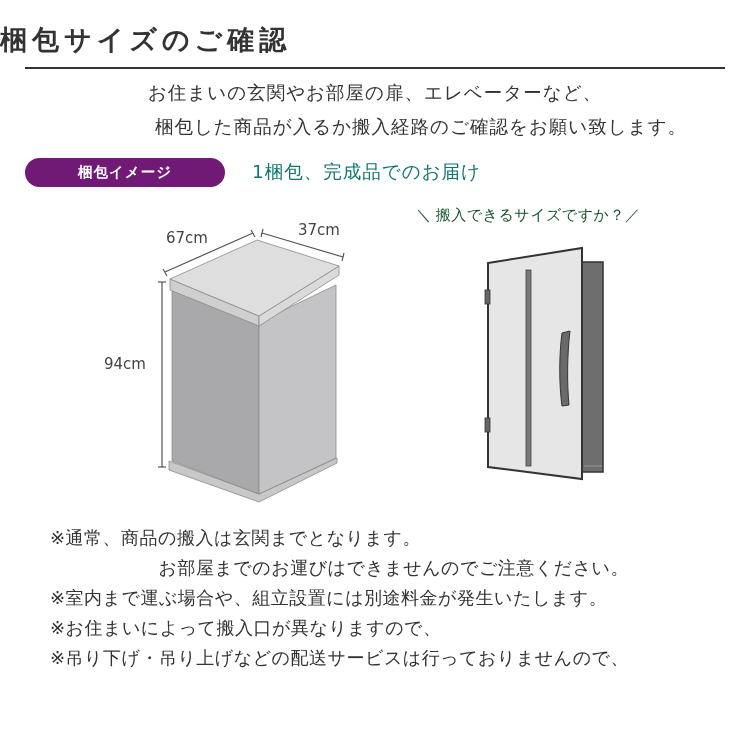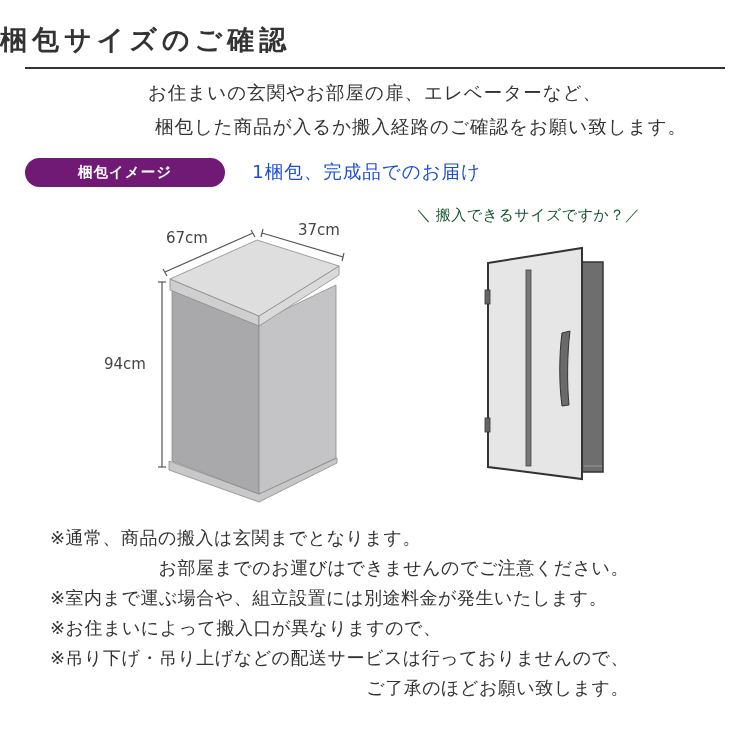--- a/index.html
+++ b/index.html
@@ -21,21 +21,21 @@
   }
   .intro.l1 { top: 80px; }
   .intro.l2 { top: 114px; padding-left: 46px; }
   .badge {
     position: absolute; left: 25px; top: 158px; width: 200px; height: 29px;
     background: #701a75; border-radius: 15px; color: #ffffff;
     font-size: 14.5px; font-weight: bold; text-align: center; line-height: 29px;
     letter-spacing: 1px;
   }
   .badge-desc {
-    position: absolute; left: 252px; top: 159px; font-size: 18.5px; letter-spacing: 1px; color: #1d4ed8;
+    position: absolute; left: 252px; top: 159px; font-size: 18.5px; letter-spacing: 1px; color: #0f766e;
   }
   .dim {
     position: absolute; font-size: 15px; color: #444444; font-family: "DejaVu Sans", sans-serif;
   }
   .question {
     position: absolute; left: 416px; top: 206px; font-size: 15px; color: #14532d; letter-spacing: 0.5px; font-family: Liberation Serif, serif;
   }
   svg.illus { position: absolute; left: 0; top: 0; }
   .notes { position: absolute; left: 50px; top: 523px; }
   .note-line {
@@ -104,14 +104,13 @@
 <div class="dim" style="left:104px; top:355px;">94cm</div>
 
 <div class="question">＼ 搬入できるサイズですか？／</div>
 
 <div class="notes">
   <div class="note-line">※通常、商品の搬入は玄関までとなります。</div>
   <div class="note-line indent">お部屋までのお運びはできませんのでご注意ください。</div>
   <div class="note-line">※室内まで運ぶ場合や、組立設置には別途料金が発生いたします。</div>
   <div class="note-line">※お住まいによって搬入口が異なりますので、</div>
   <div class="note-line">※吊り下げ・吊り上げなどの配送サービスは行っておりませんので、</div>
-  <div class="note-line indent">ご了承のほどお願い致します。</div>
 </div>
 
 </body></html>

